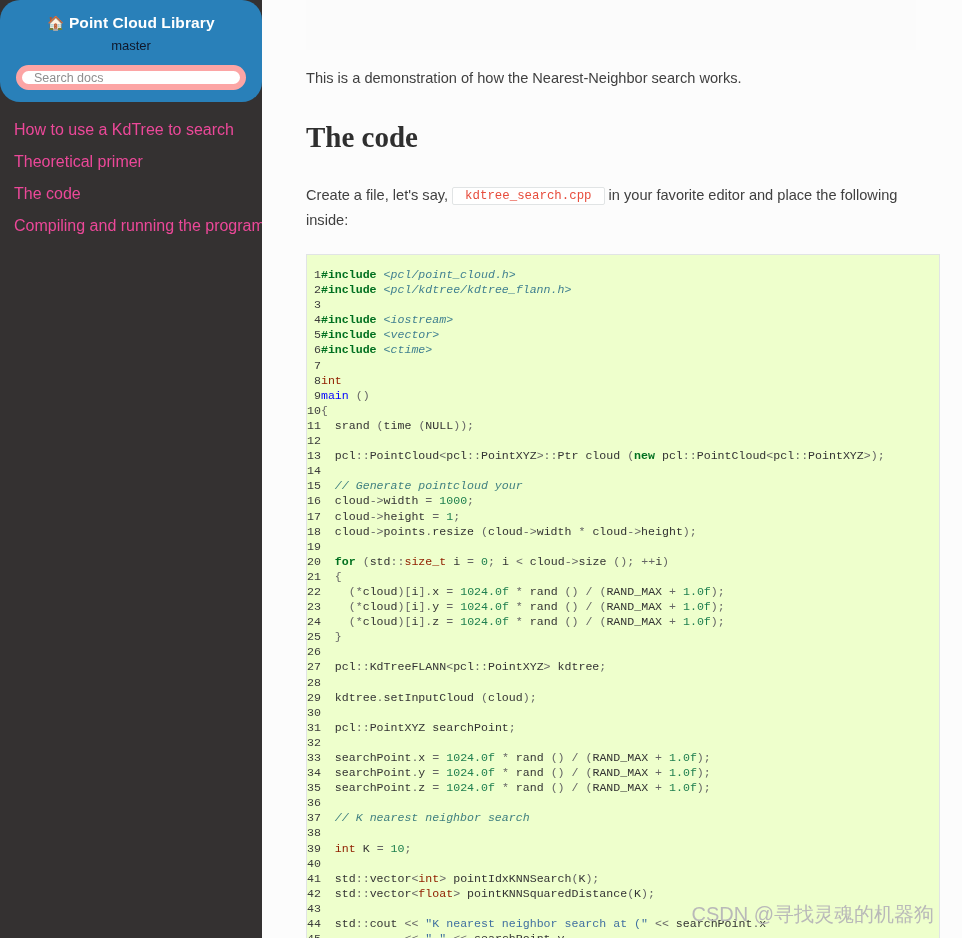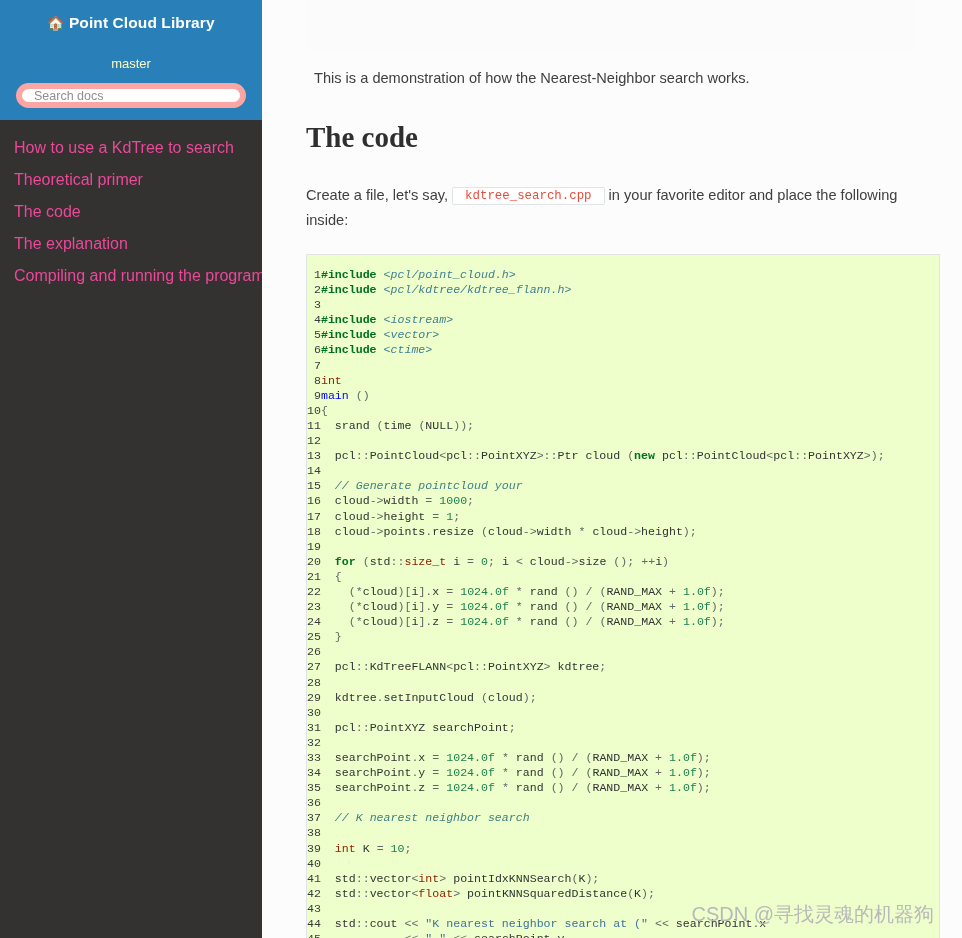--- a/index.html
+++ b/index.html
@@ -19,34 +19,35 @@
     width: 262px; min-width: 262px; height: 938px;
     background: #343131;
     color: #d9d9d9;
     overflow: hidden;
     position: relative;
   }
   #sidebar-header {
     background: #2980b9;
     padding: 14px 16px 12px 16px;
     text-align: center;
+    border-radius: 20px;
   }
   #brand {
     color: #ffffff;
     font-size: 15.5px;
     font-weight: bold;
     letter-spacing: 0.1px;
     line-height: 18px;
     white-space: nowrap;
   }
   #brand .home-icon { font-size: 14px; margin-right: 4px; }
   #version {
-    color: #fef9c3;
+    color: #0f172a;
     font-size: 13px;
-    margin-top: 24px;
+    margin-top: 6px;
     line-height: 16px;
   }
   #search-wrap { margin-top: 11px; }
   #search-input {
     width: 100%;
     height: 25px;
     border: 6px solid #fca5a5;
     border-radius: 50px;
     padding: 0 12px;
     font-size: 12.5px;
@@ -93,21 +94,21 @@
   #diagram-inner {
     position: absolute;
     left: 0; top: -120px;
     width: 640px; height: 170px;
   }
 
   p.body-text {
     font-size: 14.6px;
     color: #404040;
     line-height: 24px;
-    margin: 16px 0 0 8px;
+    margin: 16px 0 0 0;
   }
   h1.section-title {
     font-family: "Liberation Serif", serif;
     font-size: 29px;
     font-weight: bold;
     color: #2f2f2f;
     margin: 30px 0 0 0;
     line-height: 34px;
   }
   p.intro-line {
@@ -190,21 +191,20 @@
       </div>
       <div id="version">master</div>
       <div id="search-wrap">
         <input id="search-input" type="text" placeholder="Search docs" style="">
       </div>
     </div>
     <div id="sidebar-nav">
       <a class="nav-item">How to use a KdTree to search</a>
       <a class="nav-item">Theoretical primer</a>
       <a class="nav-item">The code</a>
-      <a class="nav-item">The explanation</a>
       <a class="nav-item">Compiling and running the program</a>
     </div>
   </nav>
 
   <main id="main">
     <div id="content">
 
       <div id="diagram-clip">
         <div id="diagram-inner">
           

